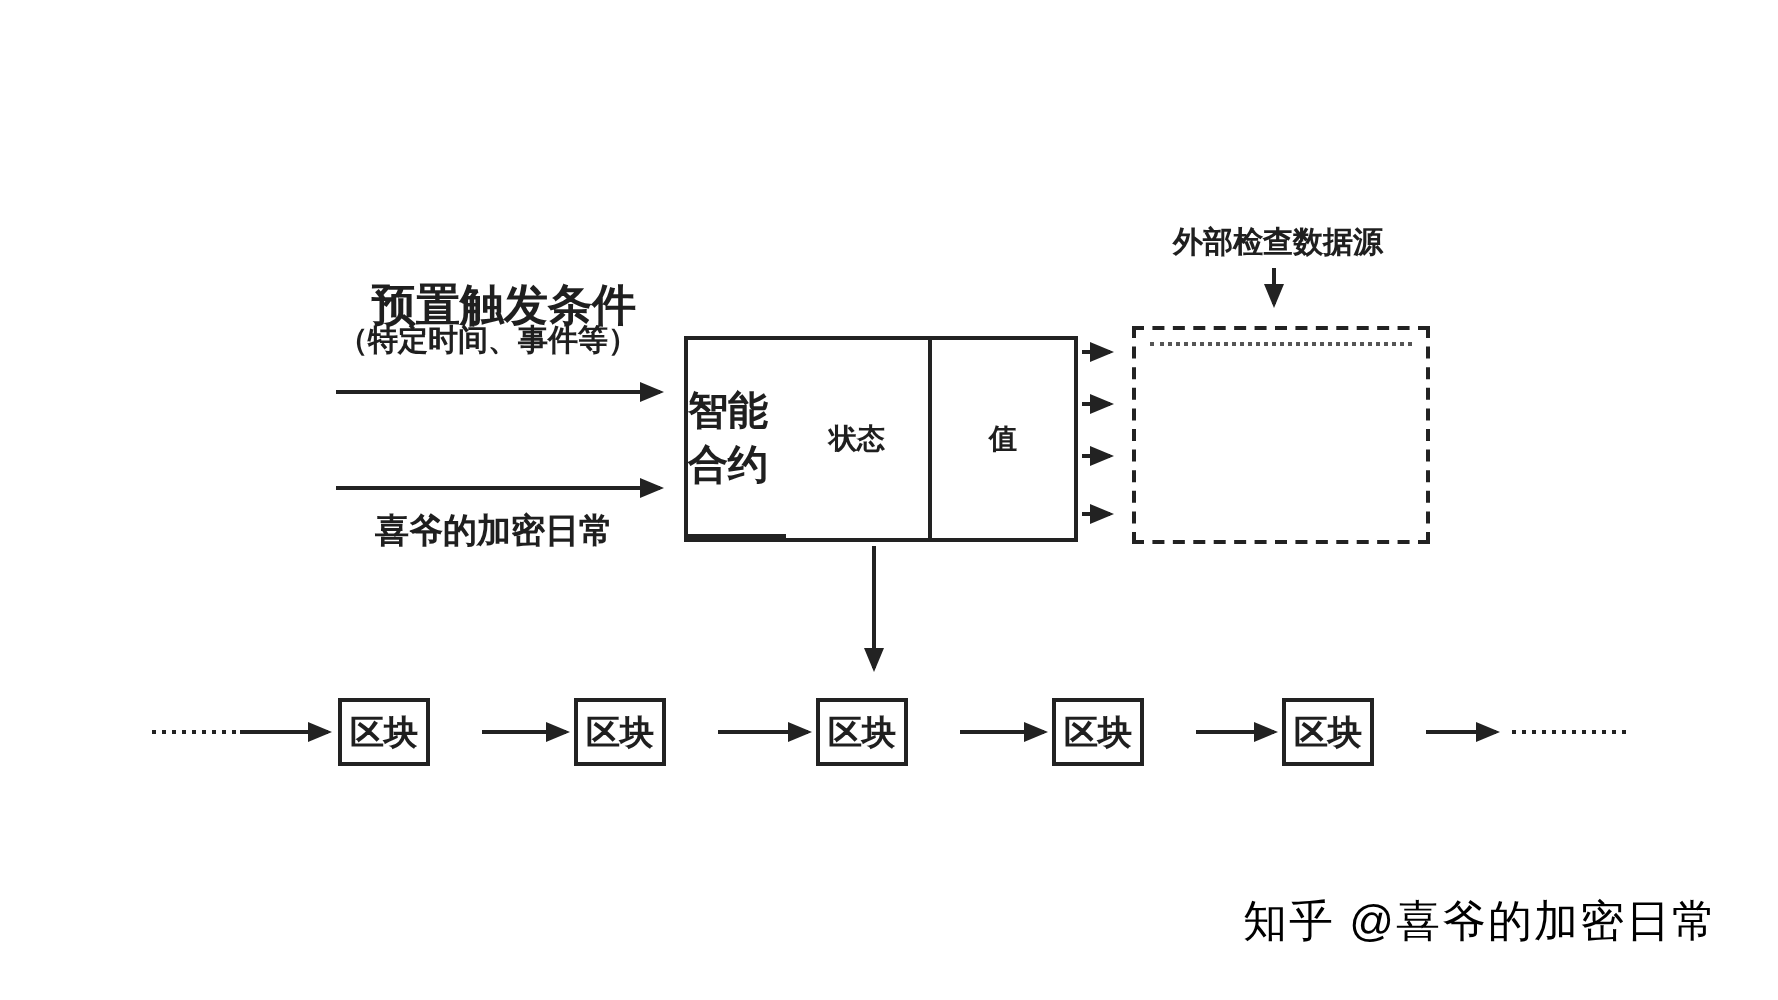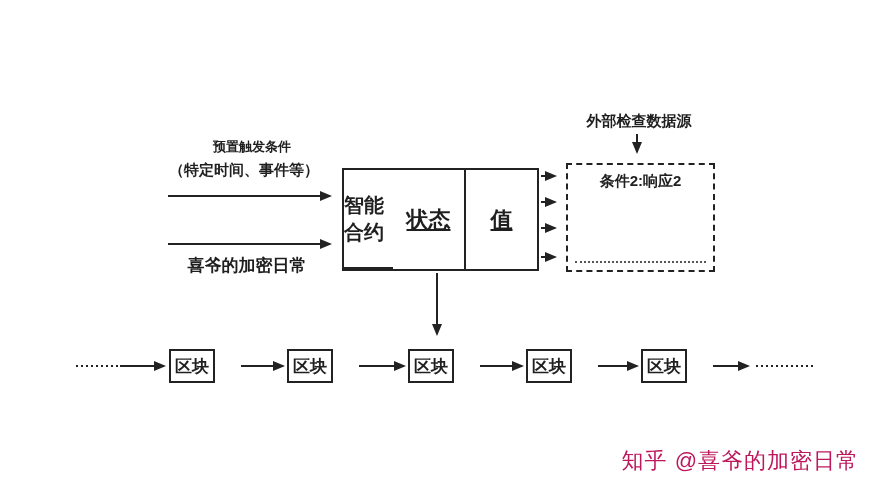--- a/index.html
+++ b/index.html
@@ -21,21 +21,21 @@
     pointer-events: none;
   }
   .label {
     position: absolute;
     white-space: nowrap;
     font-weight: 700;
     color: #1f1f1f;
   }
   .label.center { transform: translateX(-50%); }
 
-  .trigger-title   { left: 252px; top: 138px; font-size: 13px; text-align: center; }
+  .trigger-title   { left: 252px; top: 138px; font-size: 22px; text-align: center; }
   .trigger-sub     { left: 244px; top: 161px; font-size: 15px; }
   .response-title  { left: 247px; top: 254px; font-size: 17px; }
   .response-sub    { left: 243px; top: 279px; font-size: 15px; }
   .external-title  { left: 639px; top: 112px; font-size: 15px; }
 
   .contract-box {
     position: absolute;
     left: 342px; top: 168px;
     width: 197px; height: 103px;
     border: 2px solid #222222;
@@ -45,21 +45,21 @@
   .contract-title {
     flex: 0 0 49px;
     border-bottom: 2px solid #222222;
     display: flex; align-items: center; justify-content: center;
     font-size: 20px; font-weight: 700;
   }
   .contract-cells { flex: 1; display: flex; }
   .contract-cell {
     flex: 1;
     display: flex; align-items: center; justify-content: center;
-    font-size: 22px; font-weight: 700; text-decoration: underline;
+    font-size: 14px; font-weight: 700;
   }
   .contract-cell.state { border-right: 2px solid #222222; }
 
   .dashed-box {
     position: absolute;
     left: 566px; top: 163px;
     width: 149px; height: 109px;
     border: 2px dashed #222222;
     background: #ffffff;
     display: flex; flex-direction: column;
@@ -89,21 +89,21 @@
   .block-1 { left: 169px; }
   .block-2 { left: 287px; }
   .block-3 { left: 408px; }
   .block-4 { left: 526px; }
   .block-5 { left: 641px; }
 
   .watermark {
     position: absolute;
     right: 30px; top: 446px;
     font-size: 22px;
-    color: #be185d;
+    color: #000000;
     font-weight: 400;
     letter-spacing: 1px;
     white-space: nowrap;
   }
 </style>
 </head>
 <body>
 
 <div class="canvas">
 
@@ -146,21 +146,20 @@
     <div class="contract-title">智能合约</div>
     <div class="contract-cells">
       <div class="contract-cell state">状态</div>
       <div class="contract-cell value">值</div>
     </div>
   </div>
 
   <div class="label center external-title">外部检查数据源</div>
 
   <div class="dashed-box">
-    <div class="condition-item">条件2:响应2</div>
     <div class="dotted-sep"></div>
   </div>
 
   <div class="block block-1">区块</div>
   <div class="block block-2">区块</div>
   <div class="block block-3">区块</div>
   <div class="block block-4">区块</div>
   <div class="block block-5">区块</div>
 
   <div class="watermark">知乎 @喜爷的加密日常</div>

